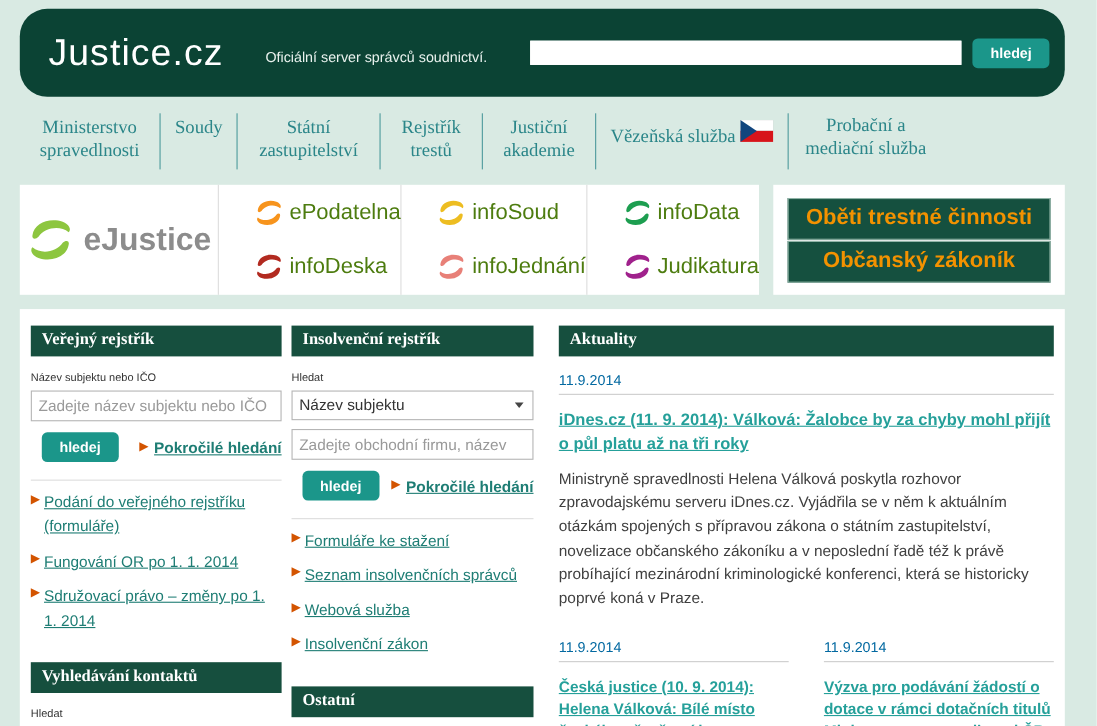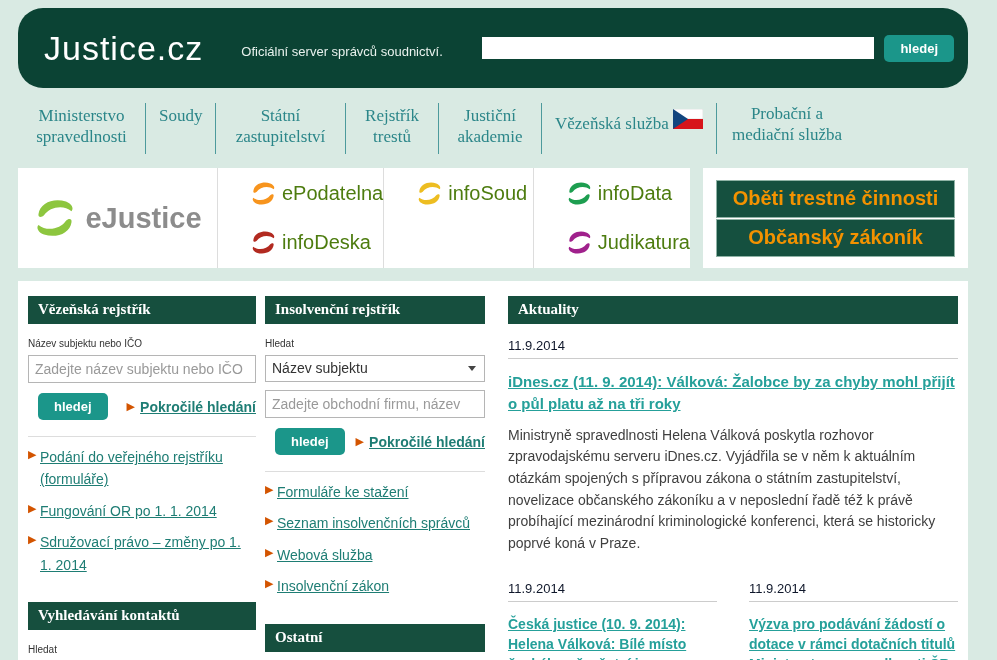--- a/index.html
+++ b/index.html
@@ -112,21 +112,21 @@
   .bullet { color:#d35400; font-size:11px; line-height:1; }
   .sep { border-top:1px solid #ddd; margin:16px 0 8px; }
   .link-list { list-style:none; }
   .link-list li { position:relative; padding-left:12px; margin:9px 0; line-height:1.4; }
   .link-list li .bullet { position:absolute; left:0; top:3px; }
   .link-list a { color:#1e7d74; font-size:14px; text-decoration:underline; cursor:pointer; }
   .sub-panel { margin-top:26px; }
 
   
   .news-date {
-    font-size:13px; color:#0f172a; padding-bottom:5px;
+    font-size:13px; color:#0369a1; padding-bottom:5px;
     border-bottom:1px solid #ccc; margin:14px 0 12px;
   }
   .news-headline {
     display:block; color:#25a09a; font-weight:bold; font-size:15px;
     line-height:1.45; text-decoration:underline; margin-bottom:10px; cursor:pointer;
   }
   .news-body { font-size:14px; color:#3f3f3f; line-height:1.55; }
   .news-row { display:flex; gap:32px; margin-top:26px; }
   .news-sub { width:212px; }
   .news-sub .news-date { margin-top:0; }
@@ -191,20 +191,26 @@
       <span class="app-label">infoDeska</span>
     </div>
   </div>
   <div class="app-col">
     <div class="app">
       <svg width="27" height="27" viewBox="0 0 32 32">
           <use href="#sglyph" fill="#edbd21"></use>
         </svg>
       <span class="app-label">infoSoud</span>
     </div>
+    <div class="app">
+      <svg width="27" height="27" viewBox="0 0 32 32">
+          <use href="#sglyph" fill="#e88078"></use>
+        </svg>
+      <span class="app-label">infoJednání</span>
+    </div>
   </div>
   <div class="app-col">
     <div class="app">
       <svg width="27" height="27" viewBox="0 0 32 32">
           <use href="#sglyph" fill="#1d9e50"></use>
         </svg>
       <span class="app-label">infoData</span>
     </div>
     <div class="app">
       <svg width="27" height="27" viewBox="0 0 32 32">
@@ -216,21 +222,21 @@
 </div>
 
 <div class="banners">
   <div class="banner">Oběti trestné činnosti</div>
   <div class="banner">Občanský zákoník</div>
 </div>
 
 <div class="main">
 
   <div class="col-left">
-    <div class="panel-header">Vězeňská rejstřík</div>
+    <div class="panel-header">Veřejný rejstřík</div>
     <div class="field-label">Název subjektu nebo IČO</div>
     <input class="text-input" type="text" placeholder="Zadejte název subjektu nebo IČO" style="">
     <div class="action-row">
       <button class="btn-hledej">hledej</button>
       <span class="advanced">
         <span class="bullet">▶</span>
         <a>Pokročilé hledání</a>
       </span>
     </div>
     <div class="sep"></div>

